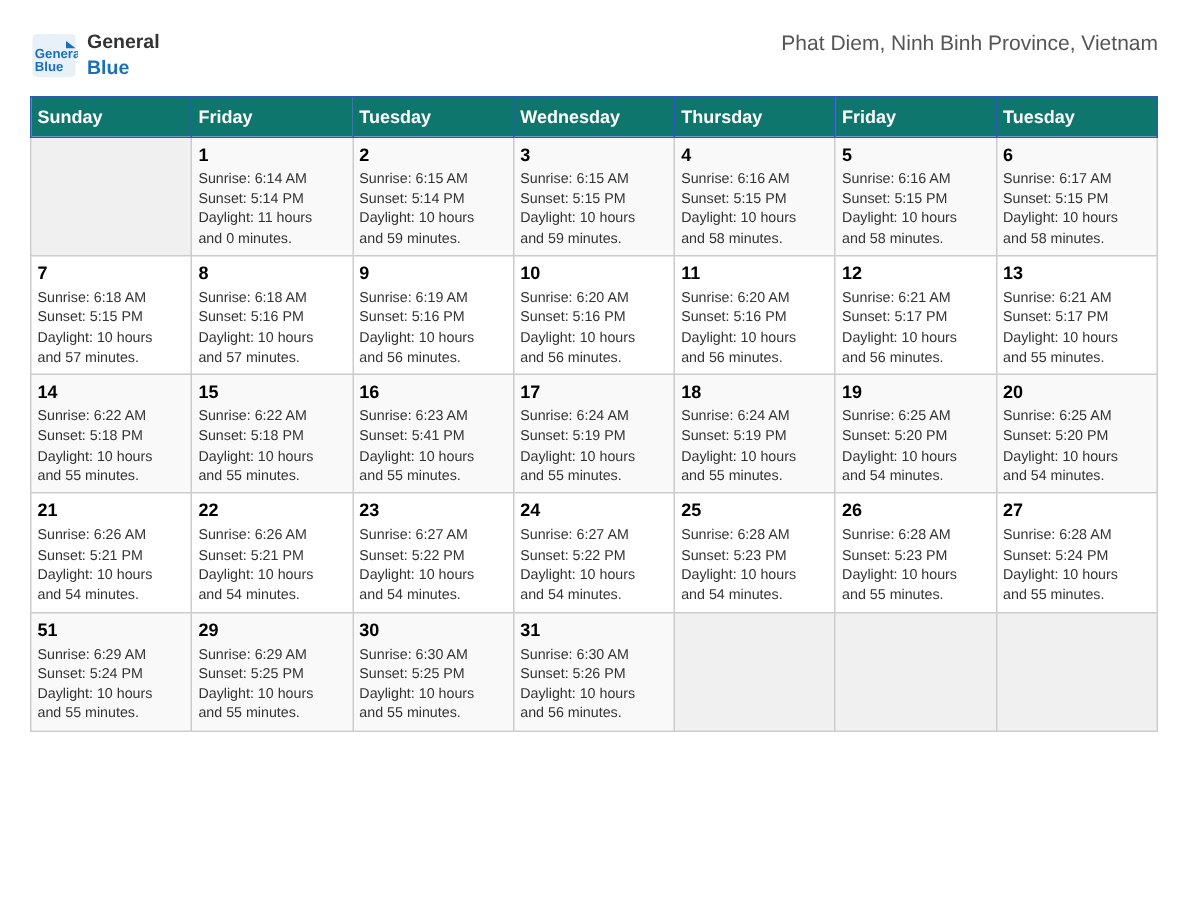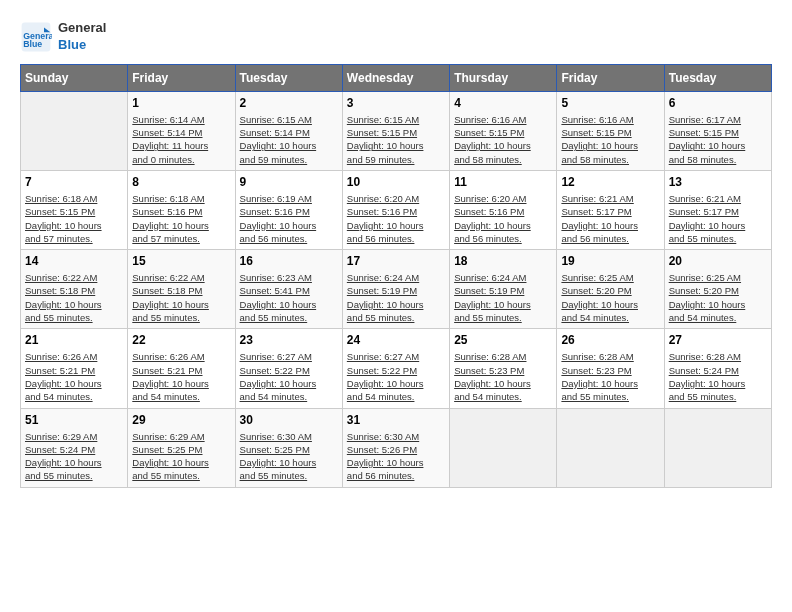--- a/index.html
+++ b/index.html
@@ -36,21 +36,21 @@
     .subtitle {
       font-size: 14px;
       color: #555;
     }
     table {
       width: 100%;
       border-collapse: collapse;
       font-size: 10px;
     }
     thead tr th {
-      background-color: #737373;
+      background-color: #0f766e;
       color: #fff;
       padding: 6px 4px;
       text-align: left;
       font-size: 12px;
       font-weight: bold;
       border: 1px solid #2a5ab4;
     }
     tbody tr td {
       border: 1px solid #ccc;
       vertical-align: top;
@@ -61,21 +61,20 @@
     .day-number {
       font-weight: bold;
       font-size: 12px;
       margin-bottom: 3px;
       display: block;
     }
     .day-info {
       font-size: 9.5px;
       color: #333;
       line-height: 1.4;
-      text-decoration: underline;
     }
     tbody tr:nth-child(odd) td {
       background-color: #f9f9f9;
     }
     tbody tr:nth-child(even) td {
       background-color: #fff;
     }
     .empty-cell {
       background-color: #f0f0f0 !important;
     }
@@ -91,20 +90,21 @@
       <text x="4" y="33" font-size="11" font-weight="bold" fill="#1a6fbd">Blue</text>
       <polygon points="30,8 38,14 30,14" fill="#1a6fbd"></polygon>
     </svg>
     <div style="display:flex;flex-direction:column;margin-left:2px;">
       <span style="font-size:13px;font-weight:bold;color:#333;line-height:1.3;">
         General<br><span style="color:#1a6fbd;">Blue</span>
       </span>
     </div>
   </div>
   <div class="title-section">
+    <div class="subtitle">Phat Diem, Ninh Binh Province, Vietnam</div>
   </div>
 </div>
 
 <table>
   <thead>
     <tr>
     <th>Sunday</th>
         <th>Friday</th>
         <th>Tuesday</th>
         <th>Wednesday</th>

